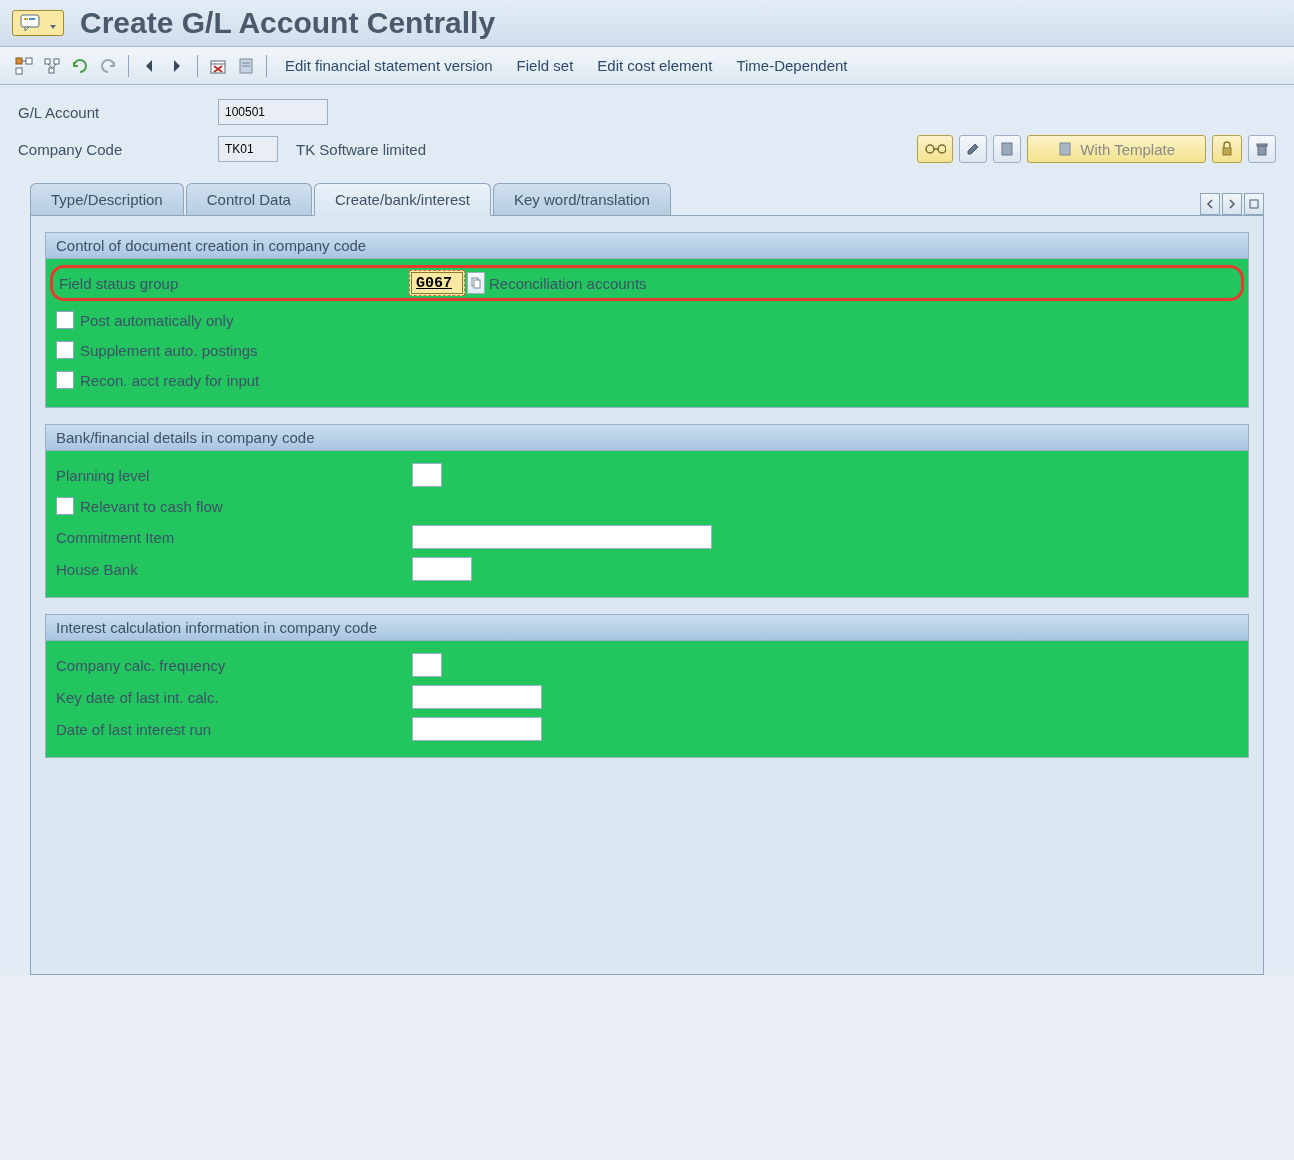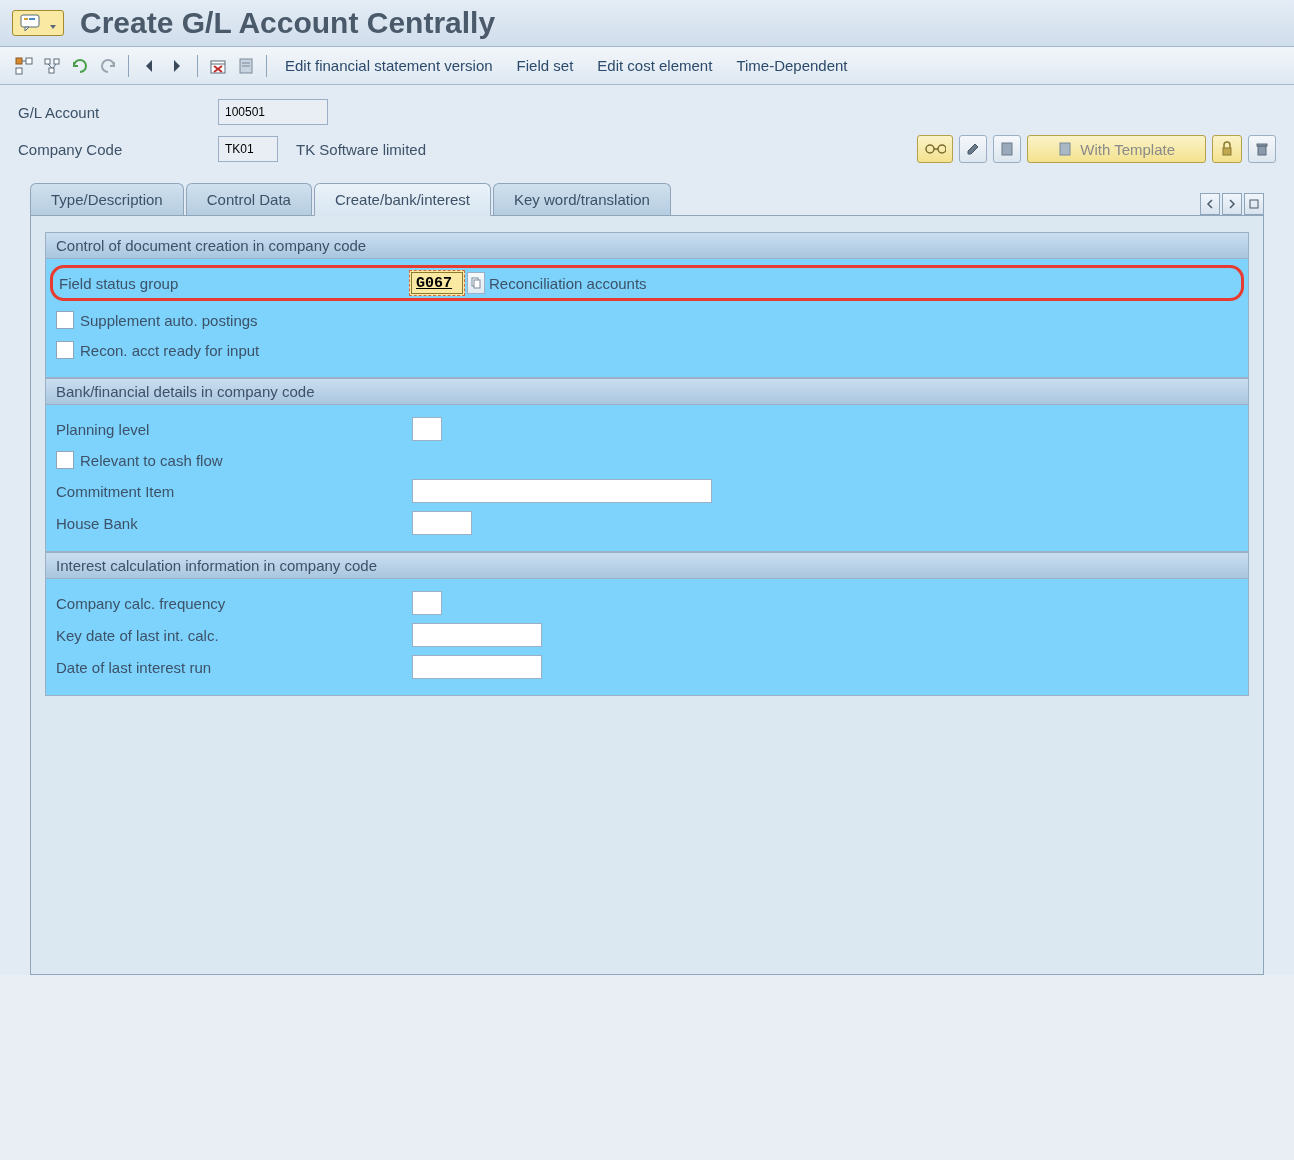--- a/index.html
+++ b/index.html
@@ -171,21 +171,22 @@
     cursor: pointer;
   }
   .tab-body {
     border: 1px solid #8ea5bb;
     background: #dbe7f1;
     padding: 16px 14px;
     min-height: 760px;
   }
   .groupbox {
     border: 1px solid #9bb0c4;
-    background: #7dd3fc;
+    background: #22c55e;
+    margin-bottom: 16px;
   }
   .groupbox-header {
     background: linear-gradient(to bottom, #cadef0 0%, #a9c6df 100%);
     border-bottom: 1px solid #9bb0c4;
     padding: 4px 10px;
     color: #3d5168;
   }
   .groupbox-body {
     padding: 8px 10px 12px 10px;
   }
@@ -430,20 +431,24 @@
           <span class="f4-btn">
             <svg width="10" height="12">
                 <rect x="1" y="1" width="6" height="8" fill="#fff" stroke="#7a8a9a"></rect>
                 <rect x="3" y="3" width="6" height="8" fill="#fff" stroke="#7a8a9a"></rect>
               </svg>
           </span>
           <span style="margin-left:4px;color:#3d5168">Reconciliation accounts</span>
         </div>
         <div class="check-row">
           <span class="checkbox"></span>
+          <span>Post automatically only</span>
+        </div>
+        <div class="check-row">
+          <span class="checkbox"></span>
           <span>Supplement auto. postings</span>
         </div>
         <div class="check-row">
           <span class="checkbox"></span>
           <span>Recon. acct ready for input</span>
         </div>
       </div>
     </div>
 
     <div class="groupbox">

